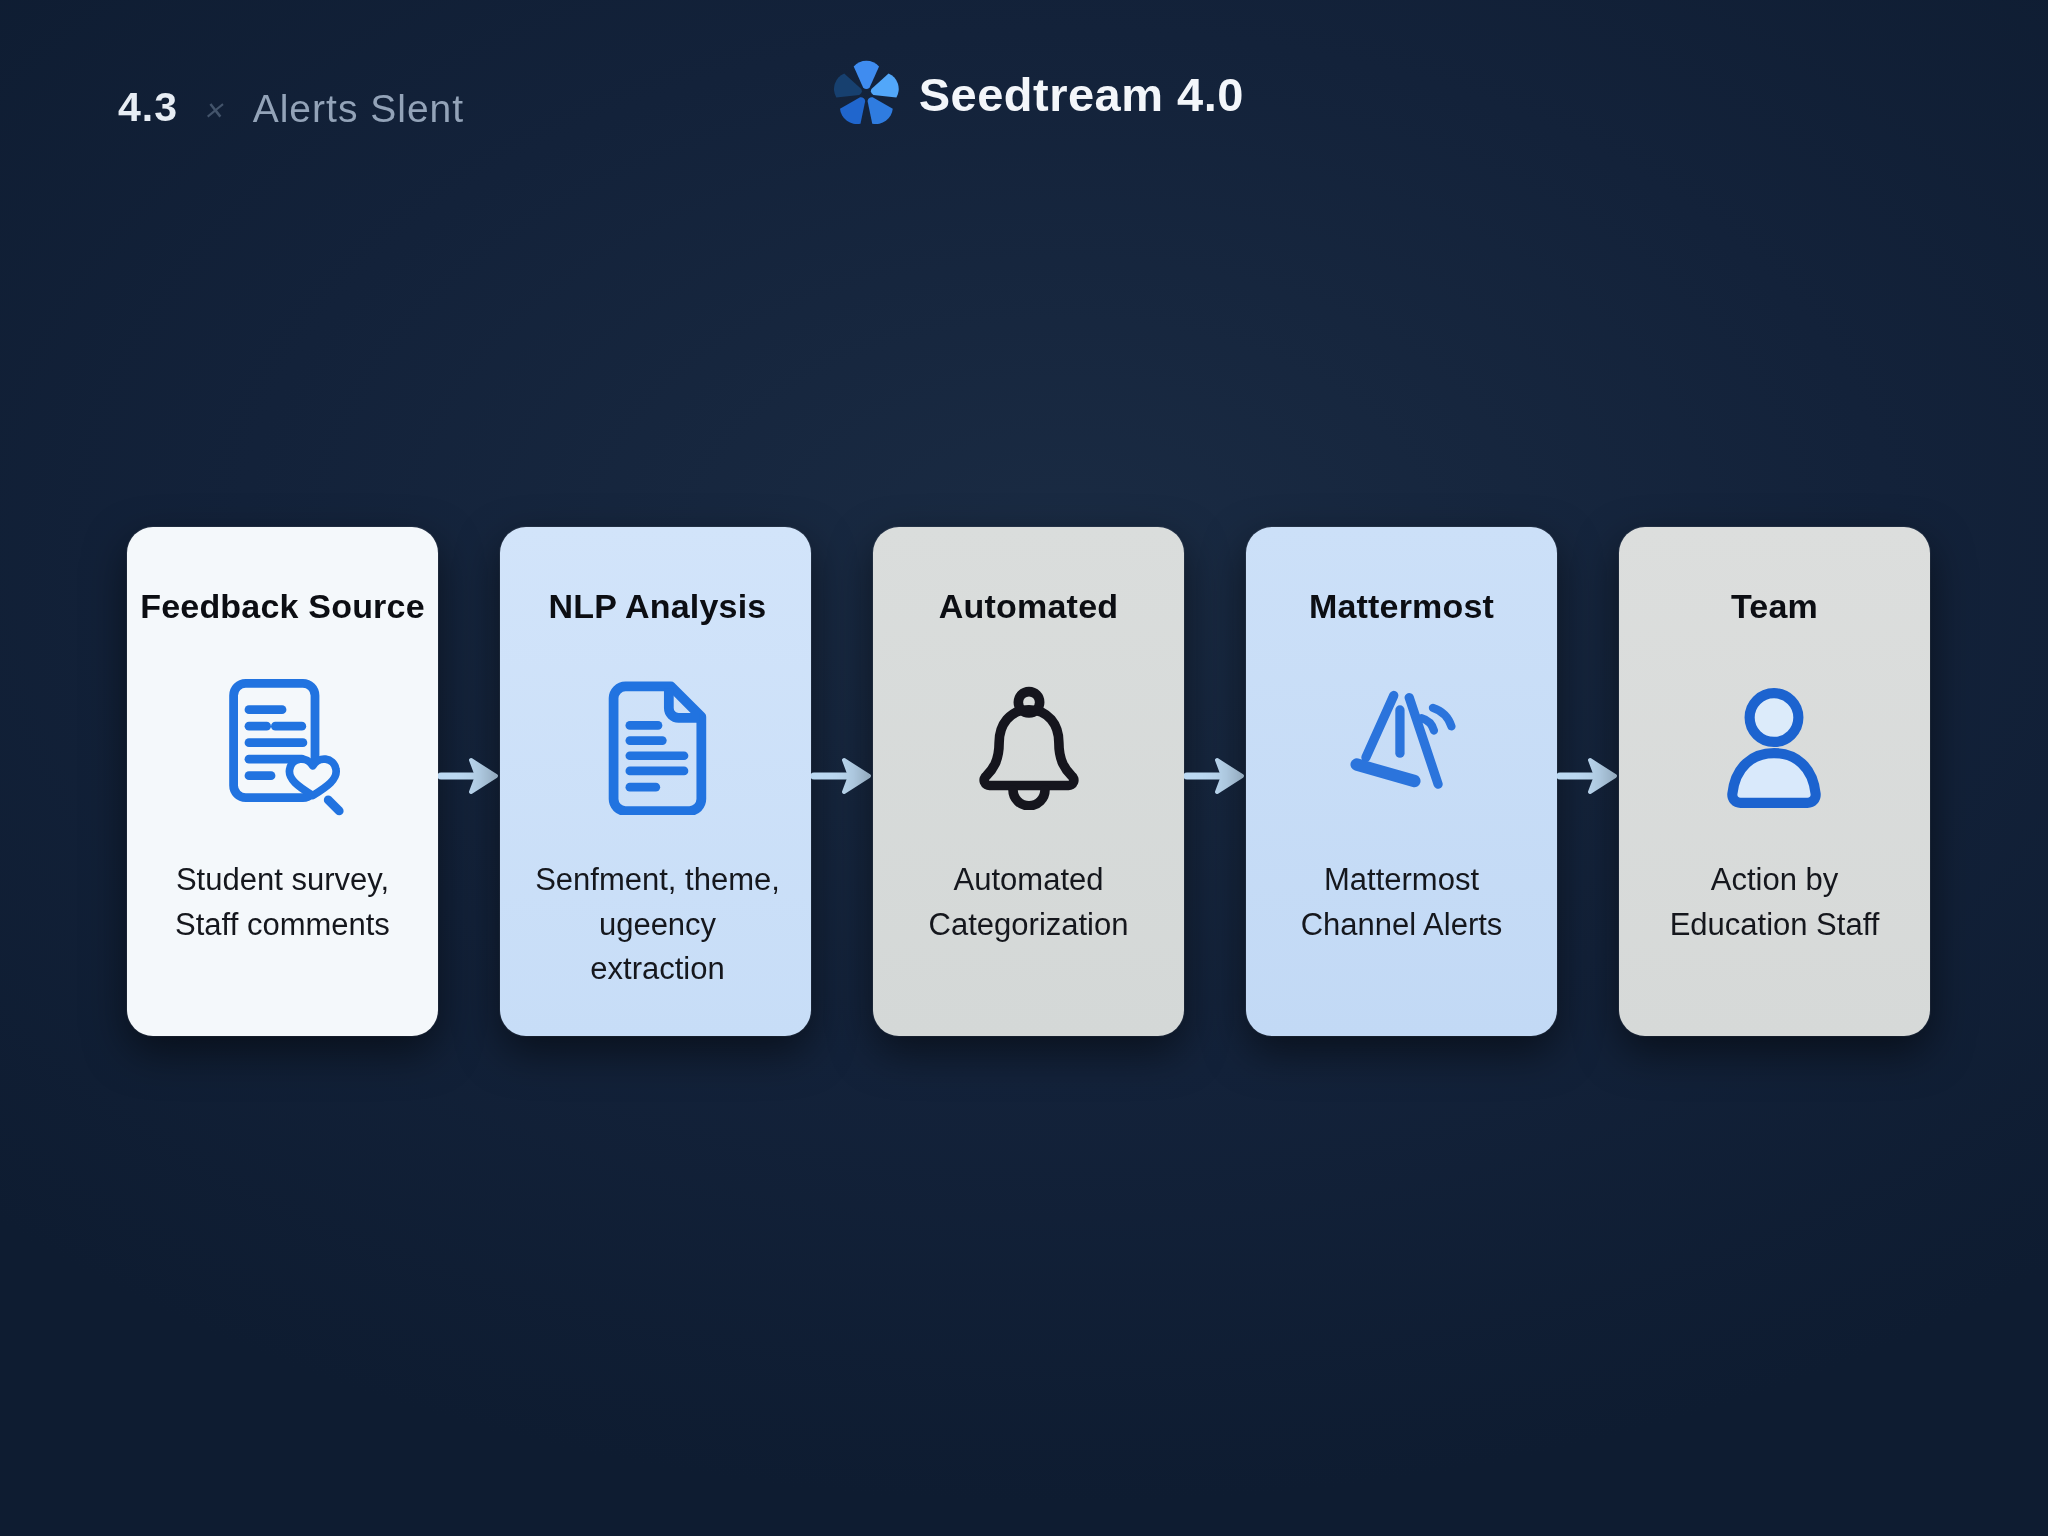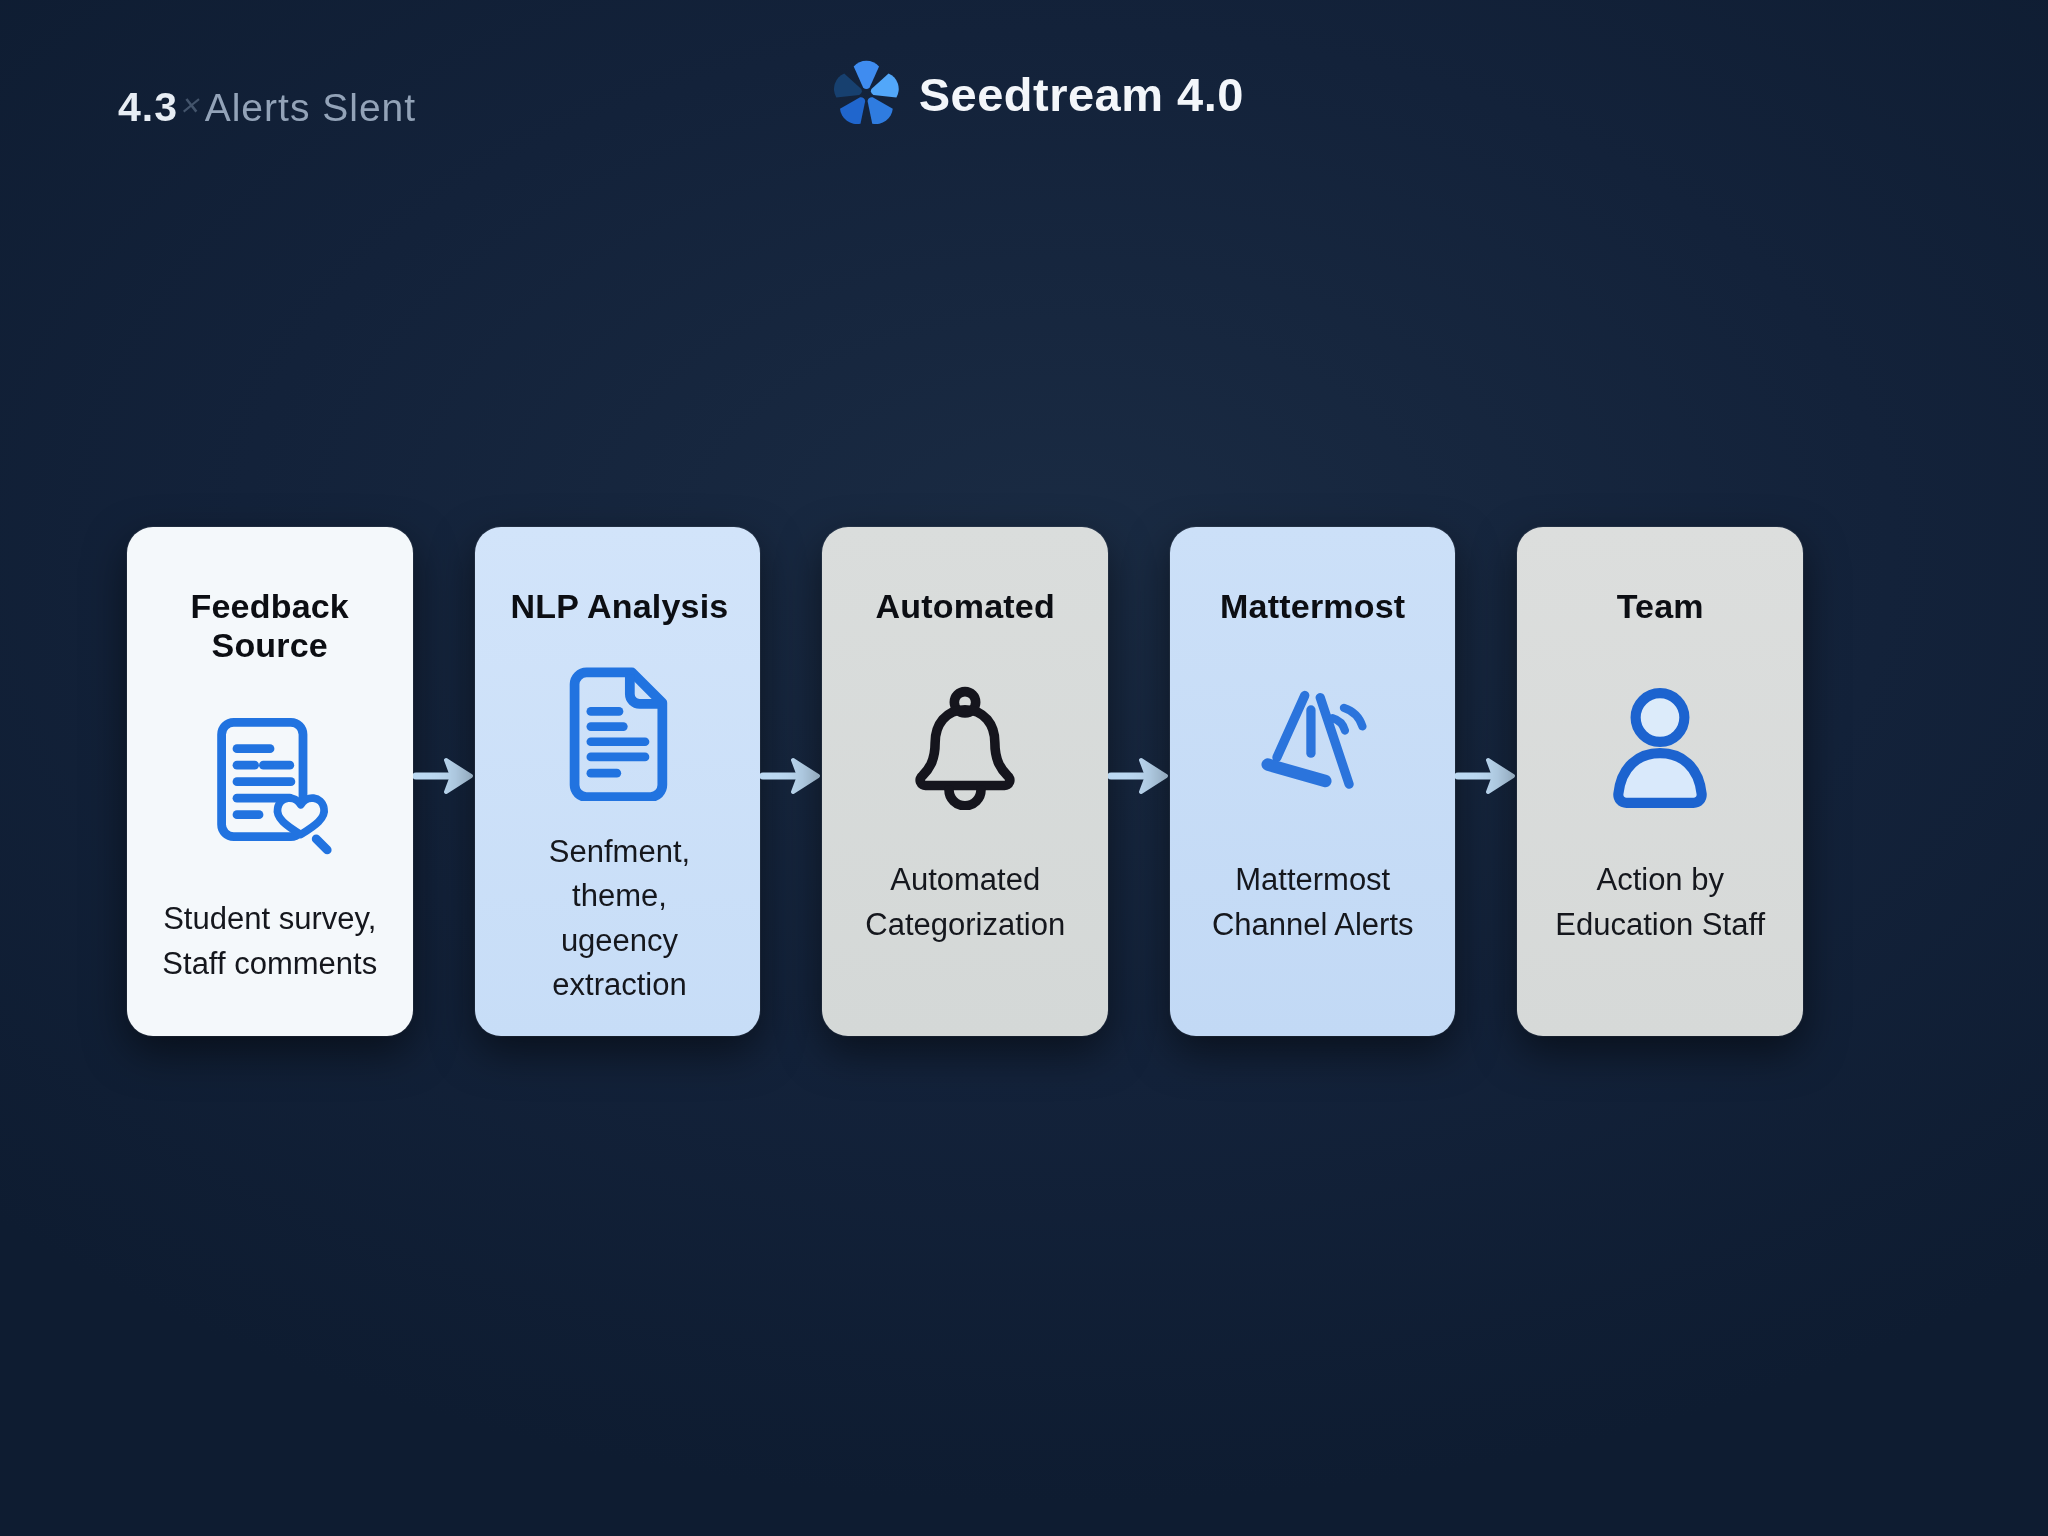--- a/index.html
+++ b/index.html
@@ -2,29 +2,29 @@
 <html><head>
 <meta charset="utf-8">
 <style>
   html,body{margin:0;padding:0;background:#0c1a2d;}
   .stage{
     position:relative;width:2048px;height:1536px;overflow:hidden;
     font-family:"Liberation Sans",sans-serif;
     background:radial-gradient(1500px 950px at 52% 36%, #1a2b43 0%, #13223a 55%, #0e1c31 100%);
   }
   
-  .hdr-left{position:absolute;left:118px;top:84px;display:flex;align-items:center;gap:4px;}
+  .hdr-left{position:absolute;left:118px;top:84px;display:flex;align-items:flex-end;gap:28px;}
   .hdr-num{color:#e7edf4;font-size:41px;font-weight:700;letter-spacing:1px;}
   .hdr-sep{color:#43546b;font-size:32px;font-weight:400;transform:skewX(-12deg);position:relative;top:-2px;}
   .hdr-lbl{color:#93a3b8;font-size:39px;font-weight:400;letter-spacing:1px;}
   .brand{position:absolute;left:50.6%;top:56px;transform:translateX(-50%);display:flex;align-items:center;gap:14px;}
   .brand-name{color:#f3f6fa;font-size:47px;font-weight:700;letter-spacing:.5px;}
   .logo{width:76px;height:76px;}
   
-  .flow{position:absolute;left:127px;top:527px;width:1676px;height:509px;
+  .flow{position:absolute;left:127px;top:527px;width:1803px;height:509px;
         display:flex;justify-content:space-between;align-items:stretch;}
   .card{
     width:320px;border-radius:26px;box-sizing:border-box;
     display:flex;flex-direction:column;align-items:center;
     padding:60px 12px 28px;
     box-shadow:0 16px 42px rgba(0,0,0,.5), 0 0 0 1px rgba(255,255,255,.07);
   }
   .card h2{margin:0;font-size:34px;font-weight:700;color:#0c0e13;text-align:center;
            letter-spacing:.2px;white-space:pre-line;}
   .icon-wrap{height:192px;margin-top:24px;display:flex;align-items:center;justify-content:center;}

